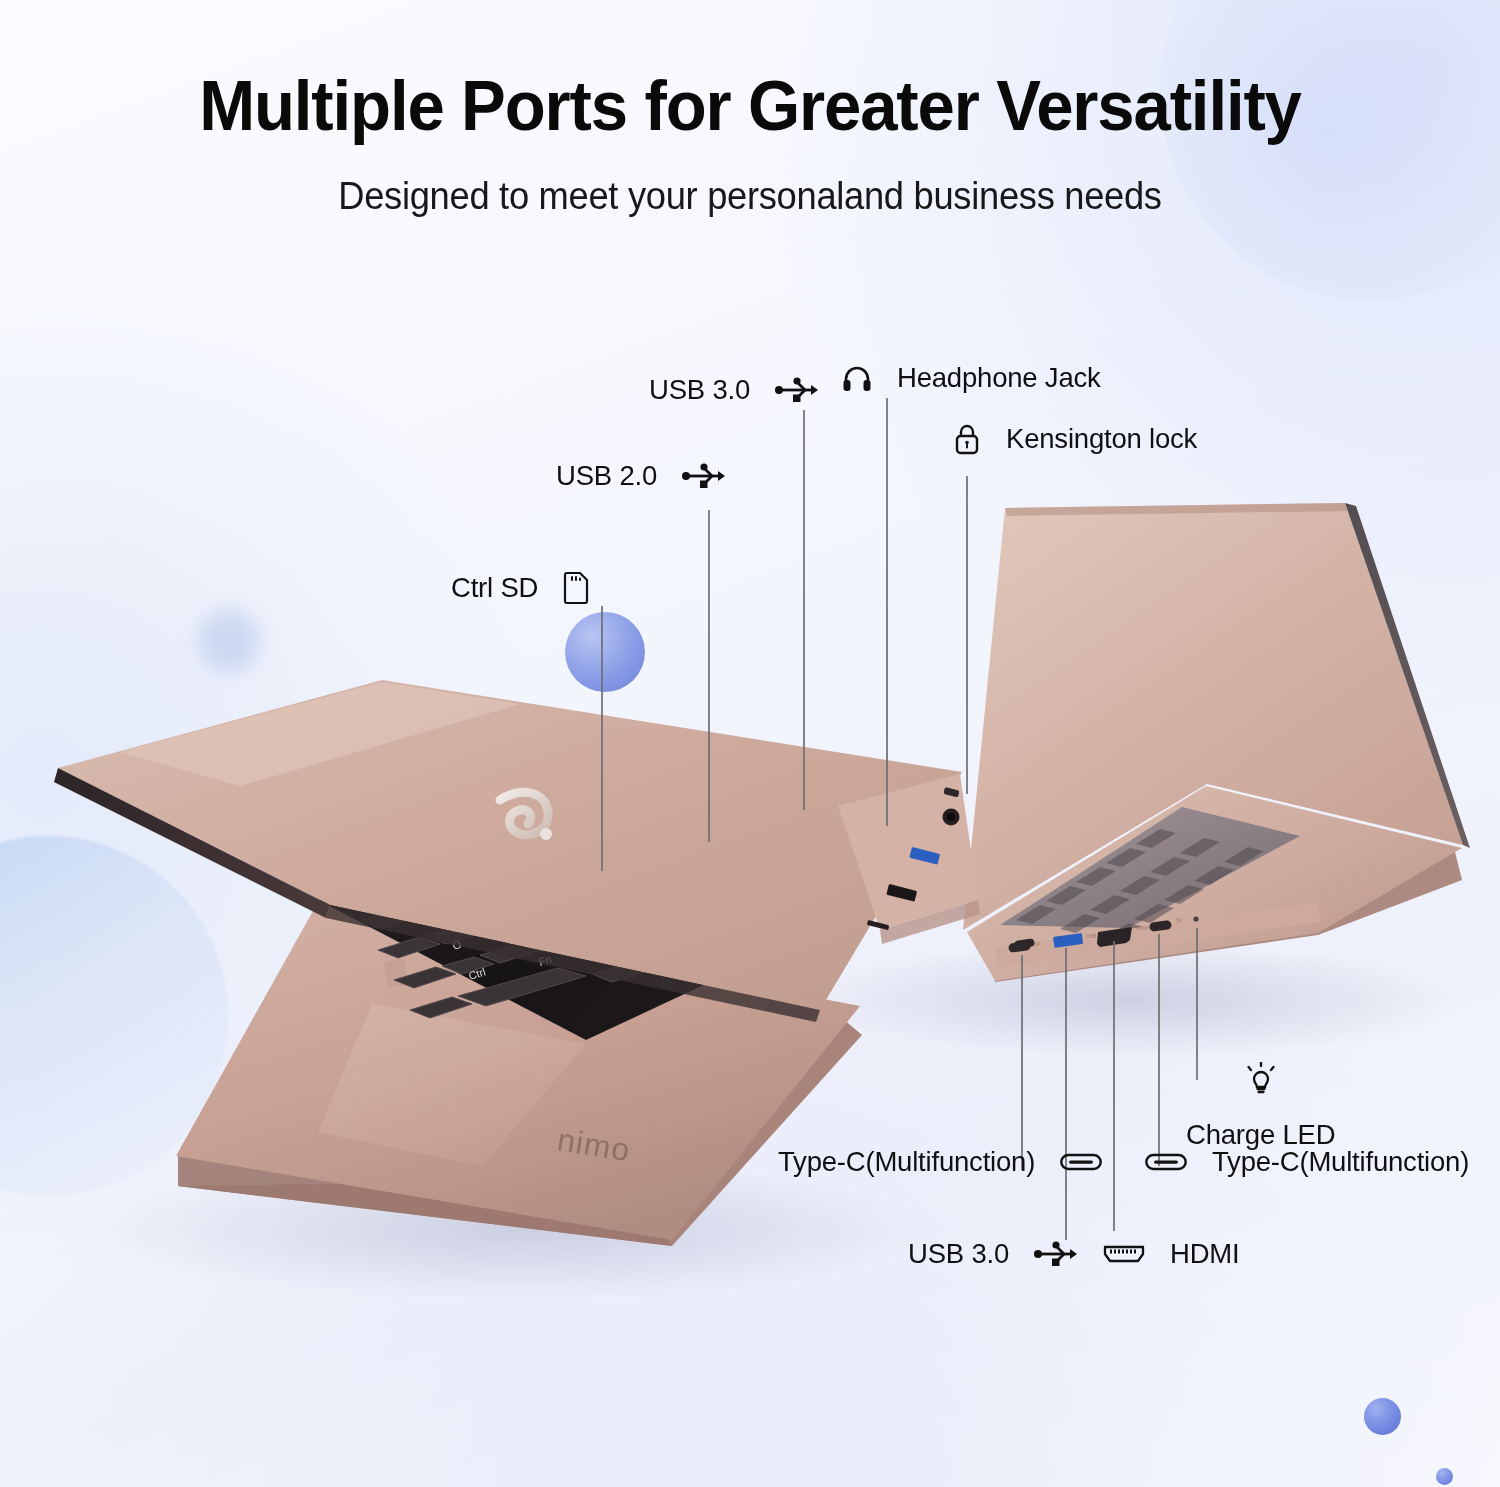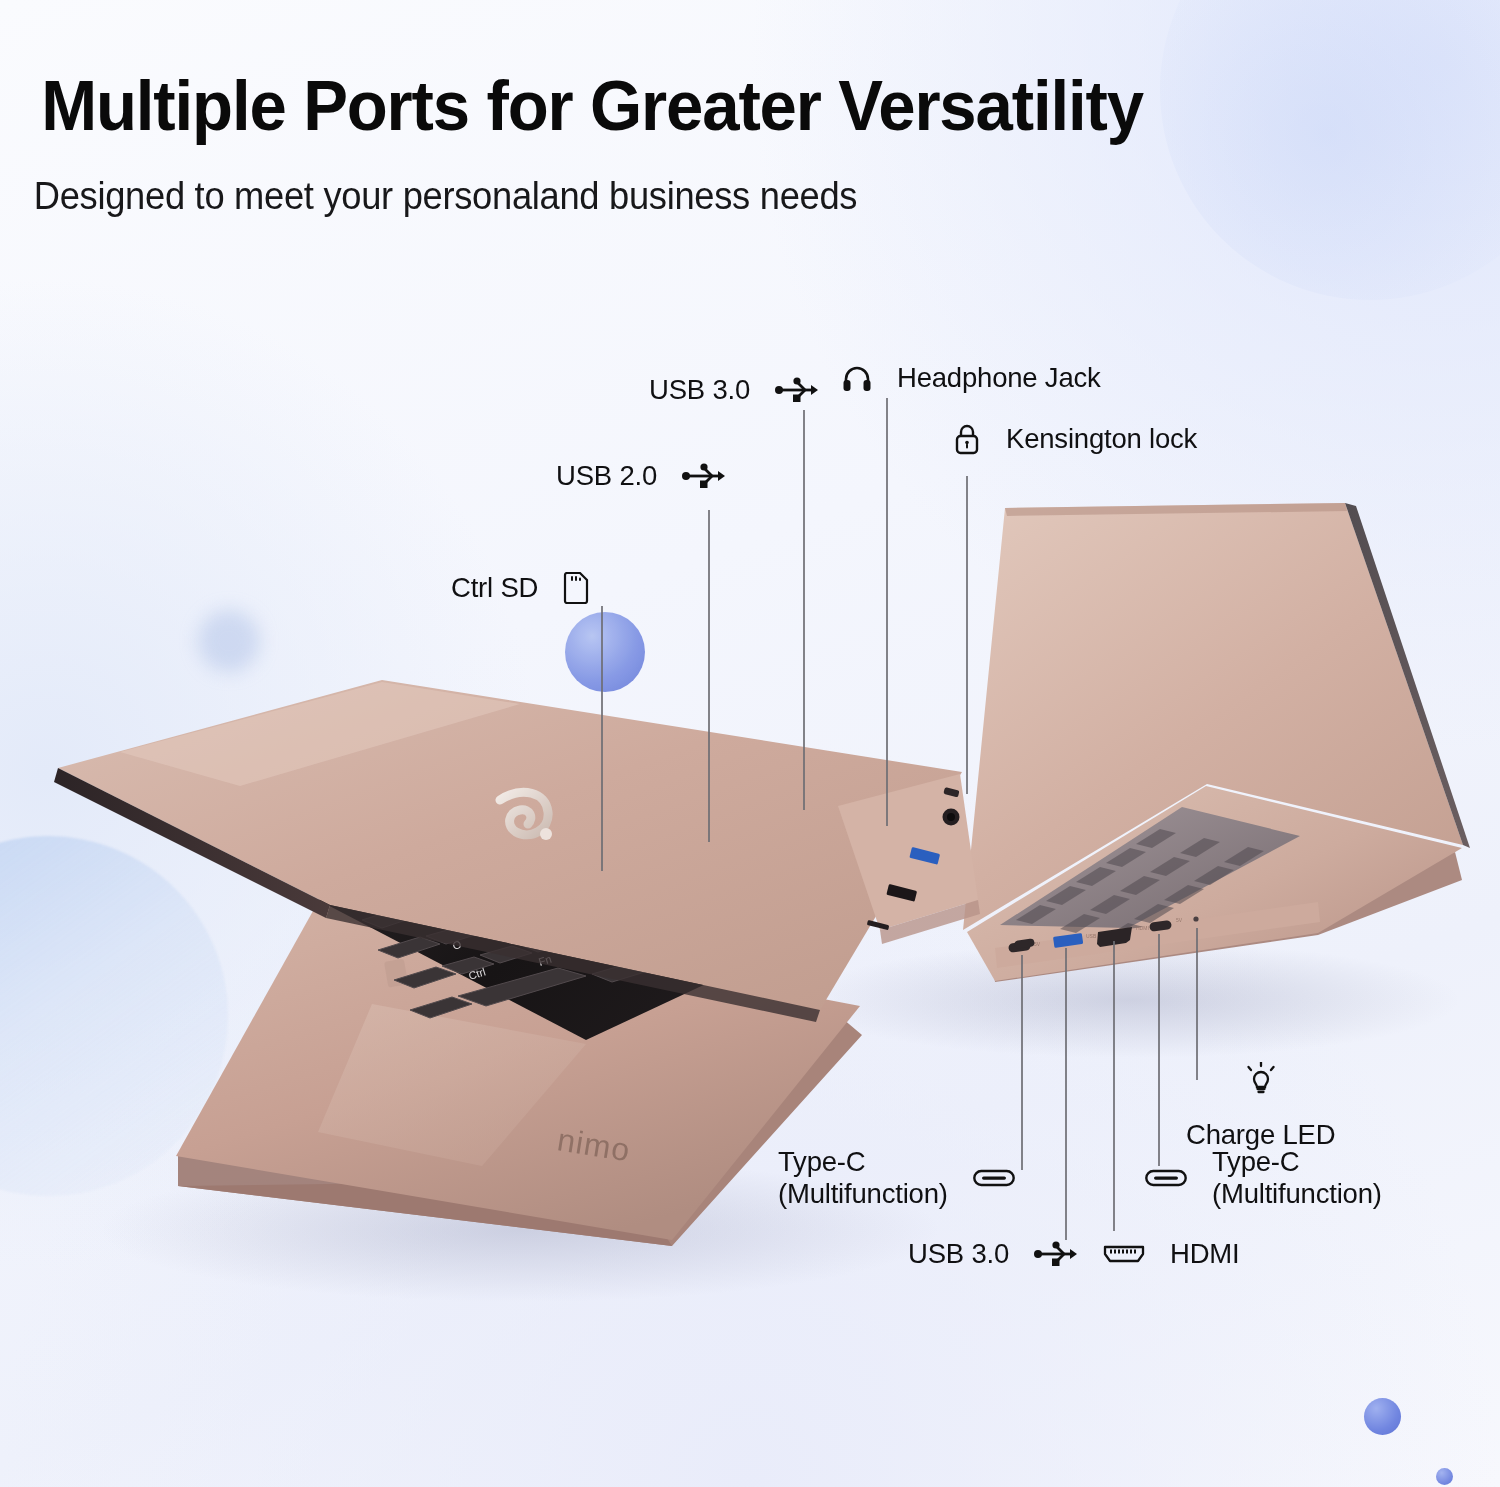--- a/index.html
+++ b/index.html
@@ -51,21 +51,21 @@
   .blob-sphere-3 {
     left:1436px; top:1468px; width:17px; height:17px;
     background:radial-gradient(circle at 33% 28%, #a3b3f0 0%, #7488e0 65%, #6075d4 100%);
   }
   .blob-topright {
     right:-80px; top:-120px; width:420px; height:420px;
     background:radial-gradient(circle at 40% 60%, rgba(196,210,246,.42) 0%, rgba(220,229,250,0) 70%);
   }
 
   
-  .head-wrap { position:absolute; left:0; top:0; width:1500px; }
+  .head-wrap { position:absolute; left:0; top:0; width:1500px; text-align:center; }
   .title {
     margin-top:68px;
     font-size:71px;
     font-weight:bold;
     letter-spacing:-1.2px;
     color:#0a0a0a;
     line-height:1.08;
     transform:scaleX(.945);
   }
   .subtitle {
@@ -85,21 +85,21 @@
   .callout {
     position:absolute;
     display:flex;
     align-items:center;
     gap:25px;
     font-size:27.5px;
     color:#101012;
     white-space:nowrap;
     letter-spacing:-.2px;
   }
-  .callout .txt2 { display:flex; flex-direction:column; line-height:1.16; }
+  .callout .txt2 { display:flex; flex-direction:row; line-height:1.16; }
   .callout .ico { display:flex; align-items:center; justify-content:center; flex:none; }
 
   .leader {
     position:absolute;
     background:#6d6d73;
     width:1.6px;
     transform-origin:top left;
     opacity:.85;
   }
 </style>

